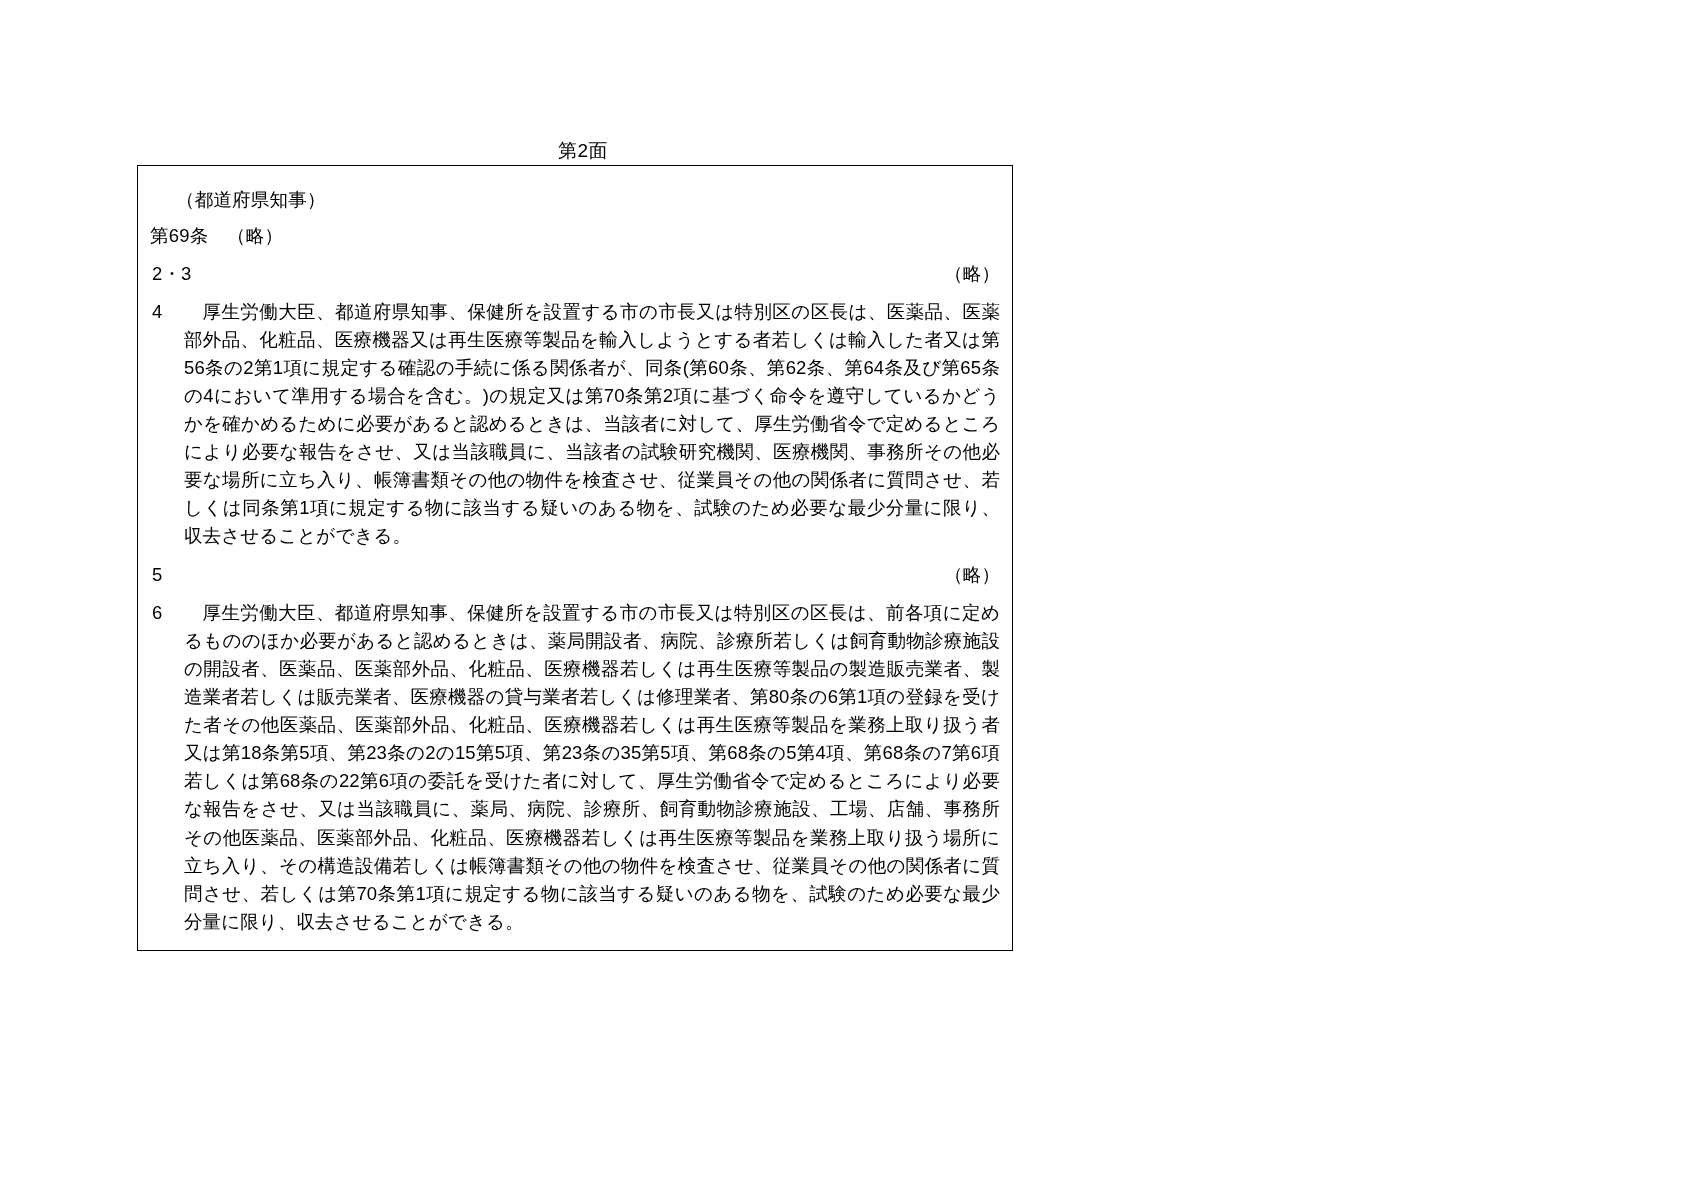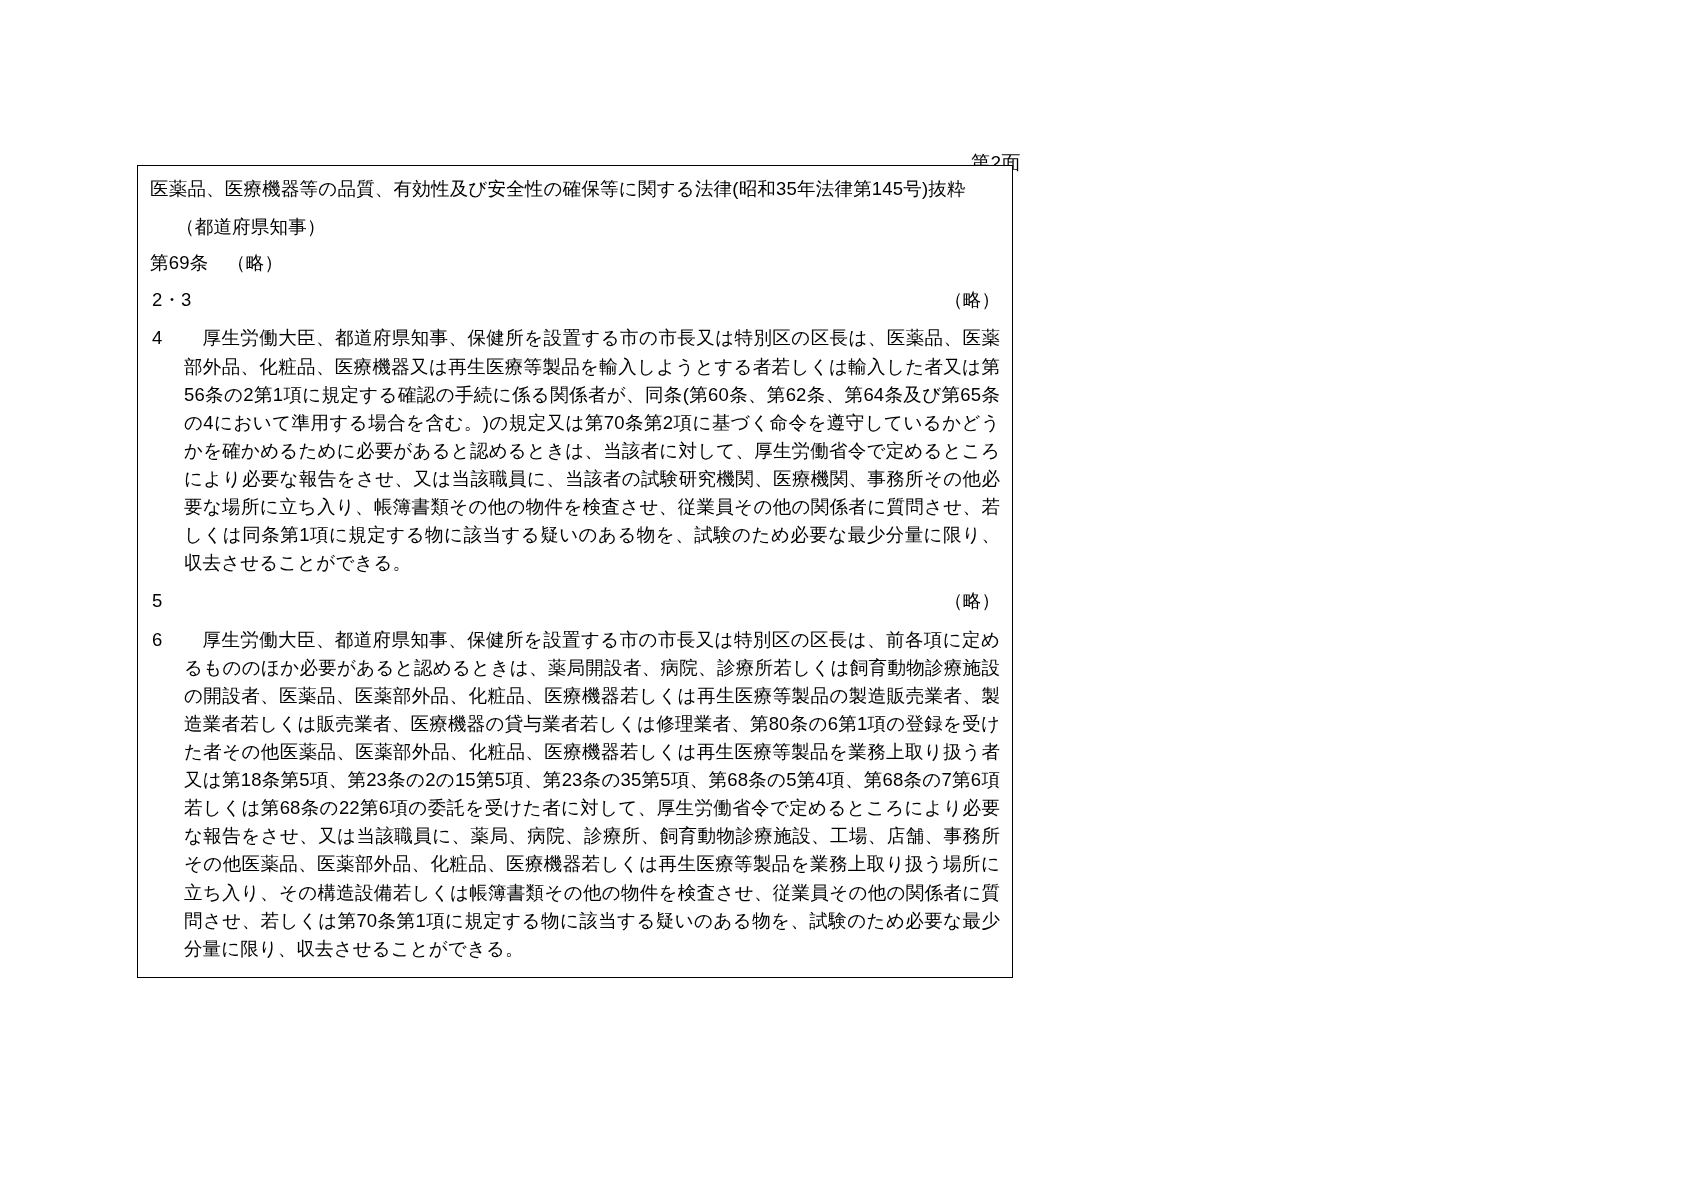--- a/index.html
+++ b/index.html
@@ -18,23 +18,23 @@
   .page {
     position: absolute;
     left: 0;
     top: 0;
     width: 1695px;
     height: 1181px;
   }
   .page-header {
     position: absolute;
     left: 145px;
-    top: 152px;
+    top: 140px;
     width: 876px;
-    text-align: right;
+    text-align: center;
     font-size: 19px;
     line-height: 1.2;
     letter-spacing: 0.5px;
   }
   .doc-box {
     position: absolute;
     left: 137px;
     top: 165px;
     width: 876px;
     border: 1.5px solid #000000;
@@ -87,21 +87,20 @@
 </style>
 </head>
 <body>
 
 <div class="page">
 
   <div class="page-header">第2面</div>
 
   <div class="doc-box">
 
-    <div class="law-title">医薬品、医療機器等の品質、有効性及び安全性の確保等に関する法律(昭和35年法律第145号)抜粋</div>
 
     <div class="section-label">（都道府県知事）</div>
 
     <div class="art-line">第69条　（略）</div>
 
     <div class="para nobody">
       <span class="num">2・3</span>
       <span class="body">（略）</span>
     </div>
 

